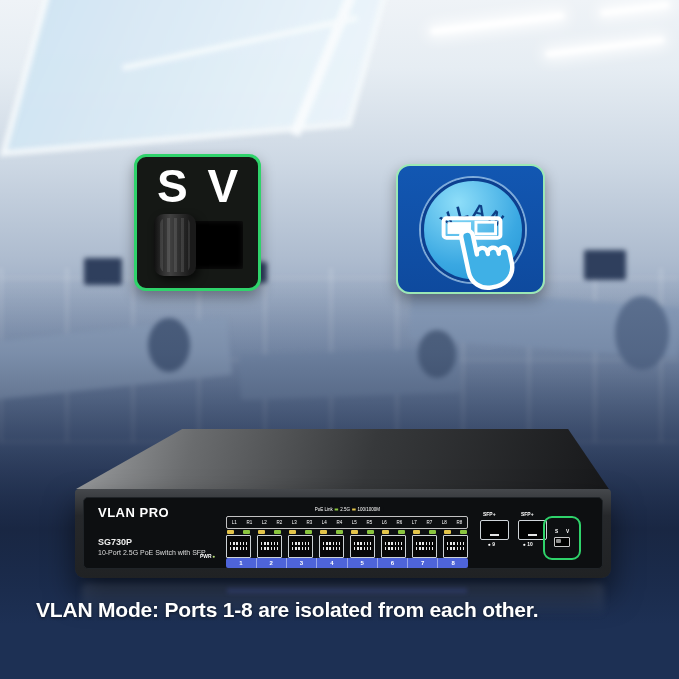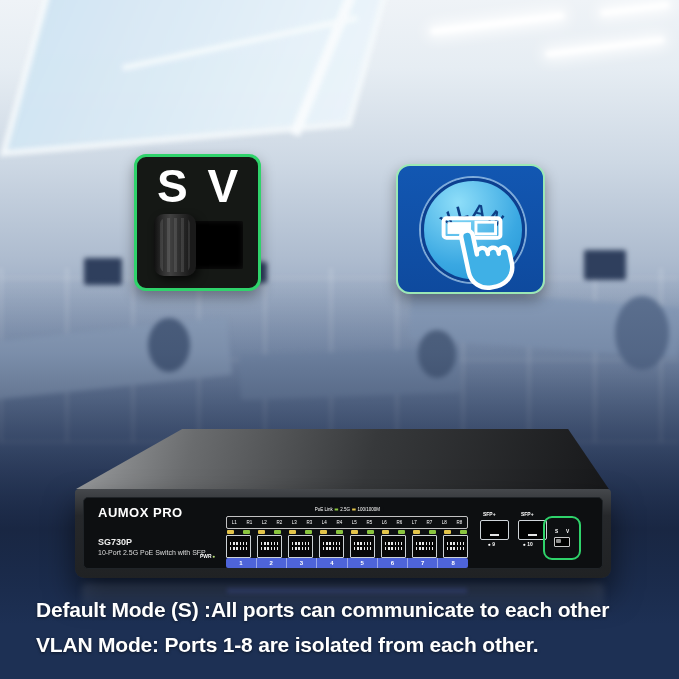--- a/index.html
+++ b/index.html
@@ -198,21 +198,21 @@
         <g transform="translate(8,26) rotate(-12 40 40)">
           <path d="M32 58 V30 a6 6 0 0 1 12 0 v20 a5.5 5.5 0 0 1 11 0 v2 a5.5 5.5 0 0 1 11 0 v2 a5.5 5.5 0 0 1 11 0 v12 a20 20 0 0 1 -20 20 h-5 a20 20 0 0 1 -20 -20 z" fill="#3fb0e6" stroke="#fff" stroke-width="4.5" stroke-linejoin="round"></path>
         </g>
       </svg>
     </div>
   </div>
 
   <div class="devtop"></div>
   <div class="devface">
     <div class="panel">
-      <div class="brand">AUMOX PRO</div>
+      <div class="brand">VLAN PRO</div>
       <div class="model">SG730P</div>
       <div class="devdesc">10-Port 2.5G PoE Switch with SFP</div>
       <div class="pwr">
         <div class="tiny">
           <span>PWR</span>
           <i class="pwrdot"></i>
         </div>
       </div>
 
       <div class="portgroup">
@@ -366,17 +366,16 @@
 
   <svg class="connector">
     <polyline points="203,291 203,343 556,343 556,522" fill="none" stroke="#2fd36b" stroke-width="4.5"></polyline>
     <circle cx="203" cy="291" r="7" fill="#35da70" stroke="#13b24e" stroke-width="2"></circle>
   </svg>
 
   <div class="reflection"></div>
   <div class="reflstrip"></div>
 
   <div class="caption">
-    <div>Default Mode (S) :All ports can communicate to each other</div>
     <div>VLAN Mode: Ports 1-8 are isolated from each other.</div>
   </div>
 
 </div>
 
 </body></html>

